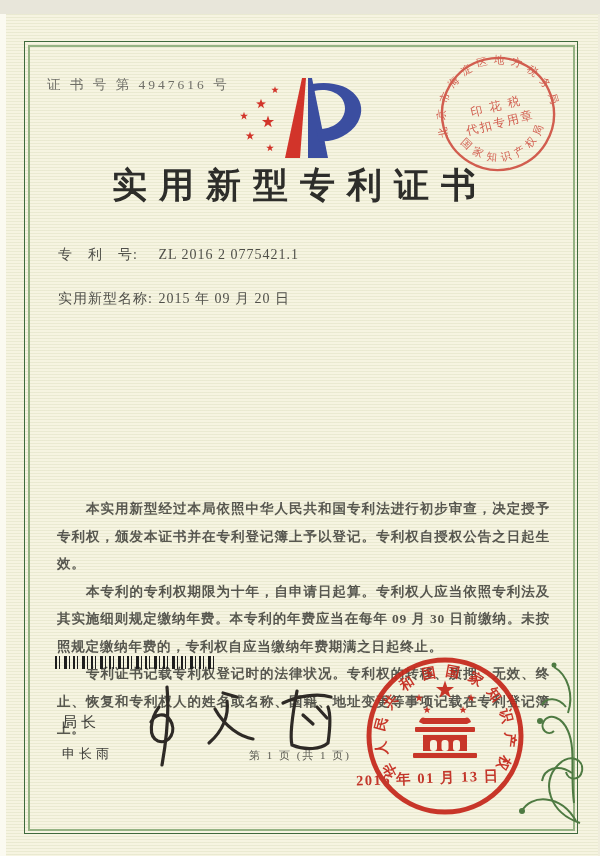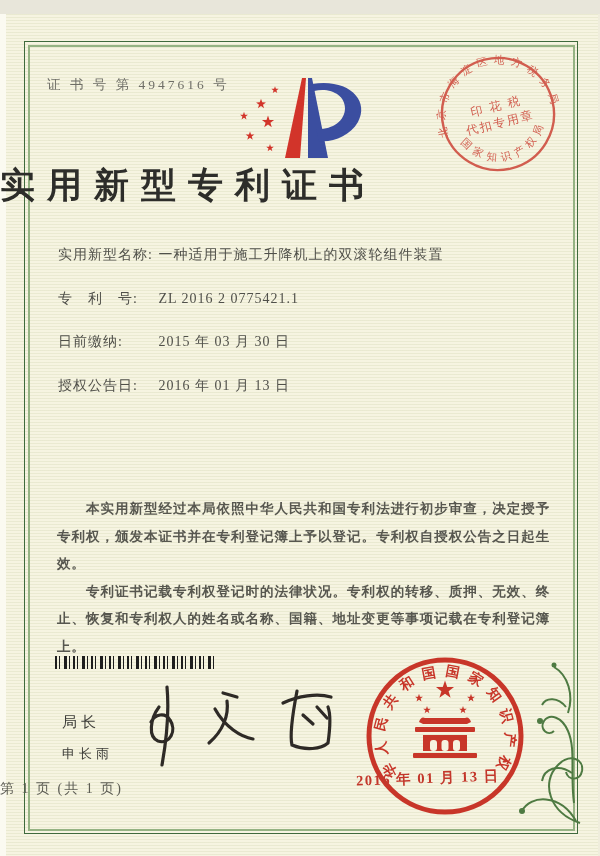--- a/index.html
+++ b/index.html
@@ -20,21 +20,21 @@
   .frame-inner { position:absolute; inset:2.5px; border:2px solid #95b383; }
 
   .cert-no { position:absolute; left:47px; top:62px; font-size:13.5px; color:#6e6e66;
     letter-spacing:3px; }
 
   .tax-stamp { position:absolute; left:418px; top:20px; width:160px; height:160px;
     transform:rotate(-14deg); opacity:.85; }
 
   .logo { position:absolute; left:218px; top:60px; width:170px; height:88px; }
 
-  .title { position:absolute; left:0; right:0; top:148px; text-align:left;
+  .title { position:absolute; left:0; right:0; top:148px; text-align:center;
     font-size:35px; font-weight:600; color:#2d2d2a; letter-spacing:12px; }
 
   .fields { position:absolute; left:58px; top:230px; right:48px; list-style:none; }
   .field-row { font-size:14px; line-height:22px; margin-bottom:21.5px; color:#50504a;
     letter-spacing:1px; white-space:nowrap; }
   .field-label { display:inline-block; min-width:96px; }
   .field-value { }
 
   .body-text { position:absolute; left:57px; top:481px; right:50px;font-weight:bold; }
   .body-text p { font-size:13.5px; line-height:27.5px; color:#57574f; text-align:justify;
@@ -51,22 +51,22 @@
     letter-spacing:4px; font-family:"Liberation Sans","DejaVu Sans",sans-serif; }
   .sign-name { position:absolute; left:62px; top:731px; font-size:13px; color:#3a3a36;
     letter-spacing:4px; font-family:Liberation Mono, monospace; }
   .signature { position:absolute; left:135px; top:663px; width:215px; height:100px; }
 
   .office-seal { position:absolute; left:357px; top:634px; width:176px; height:176px;
     opacity:.93; }
   .seal-date { position:absolute; left:356px; top:755px; font-size:14.5px; color:#c3372b;
     letter-spacing:1.5px; transform:rotate(-2deg); font-weight:600; }
 
-  .footer { position:absolute; left:0; right:0; top:766px; text-align:left;
-    font-size:14px; color:#5c5c54; letter-spacing:2px; }
+  .footer { position:absolute; left:0; right:0; top:734px; text-align:center;
+    font-size:11px; color:#5c5c54; letter-spacing:2px; }
 
   .flourish { position:absolute; right:12px; bottom:42px; width:78px; height:175px; }
 </style>
 </head>
 <body>
 
 <div class="page">
   <div class="frame">
     <div class="frame-inner"></div>
   </div>
@@ -108,39 +108,32 @@
       <polygon points="90,4 94,4 110,84 90,84" fill="#3b4ea0"></polygon>
       <path d="M94,10 C130,4 152,26 140,48 C132,62 114,69 101,67 L98,55
                C113,56 127,48 127,34 C127,21 112,13 96,17 Z" fill="#3b4ea0"></path>
     </svg>
   </div>
 
   <div class="title">实用新型专利证书</div>
 
   <ul class="fields">
     <li class="field-row">
-      <span class="field-label">实用新型名称:</span>
-      <span class="field-value">一种适用于施工升降机上的双滚轮组件装置</span>
-    </li>
-    <li class="field-row">
       <span class="field-label">专　利　号:</span>
       <span class="field-value">ZL 2016 2 0775421.1</span>
     </li>
     <li class="field-row">
-      <span class="field-label">日前缴纳:</span>
-      <span class="field-value">2015 年 03 月 30 日</span>
-    </li>
-    <li class="field-row">
-      <span class="field-label">授权公告日:</span>
-      <span class="field-value">2016 年 01 月 13 日</span>
+      <span class="field-label">实用新型名称:</span>
+      <span class="field-value">2015 年 09 月 20 日</span>
     </li>
   </ul>
 
   <div class="body-text">
     <p>本实用新型经过本局依照中华人民共和国专利法进行初步审查，决定授予专利权，颁发本证书并在专利登记簿上予以登记。专利权自授权公告之日起生效。</p>
+    <p>本专利的专利权期限为十年，自申请日起算。专利权人应当依照专利法及其实施细则规定缴纳年费。本专利的年费应当在每年 09 月 30 日前缴纳。未按照规定缴纳年费的，专利权自应当缴纳年费期满之日起终止。</p>
     <p>专利证书记载专利权登记时的法律状况。专利权的转移、质押、无效、终止、恢复和专利权人的姓名或名称、国籍、地址变更等事项记载在专利登记簿上。</p>
   </div>
 
   <div class="barcode"></div>
 
   <div class="sign-role">局长</div>
   <div class="sign-name">申长雨</div>
   <div class="signature">
     <svg viewBox="0 0 215 100" width="215" height="100" fill="none" stroke="#2e2a26" stroke-width="3.2" stroke-linecap="round">
       <path d="M24,30 C15,42 13,60 23,64 C35,68 42,53 35,43 C30,35 20,37 16,45"></path>

